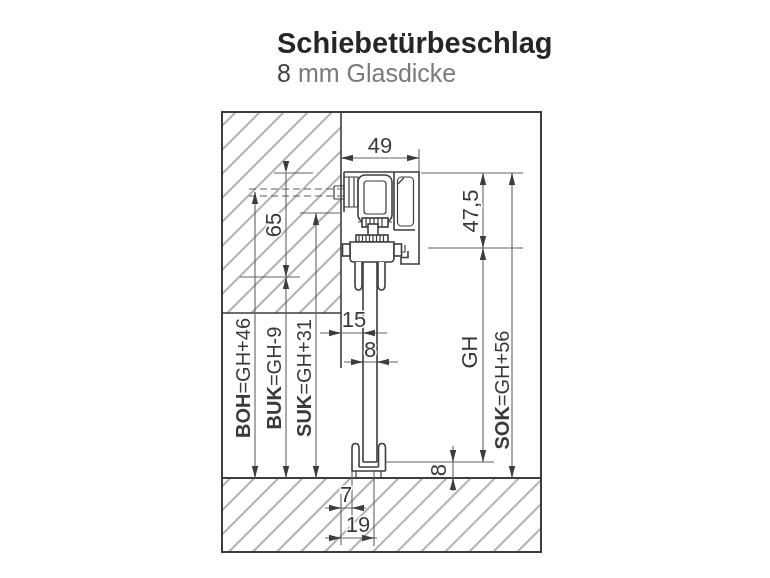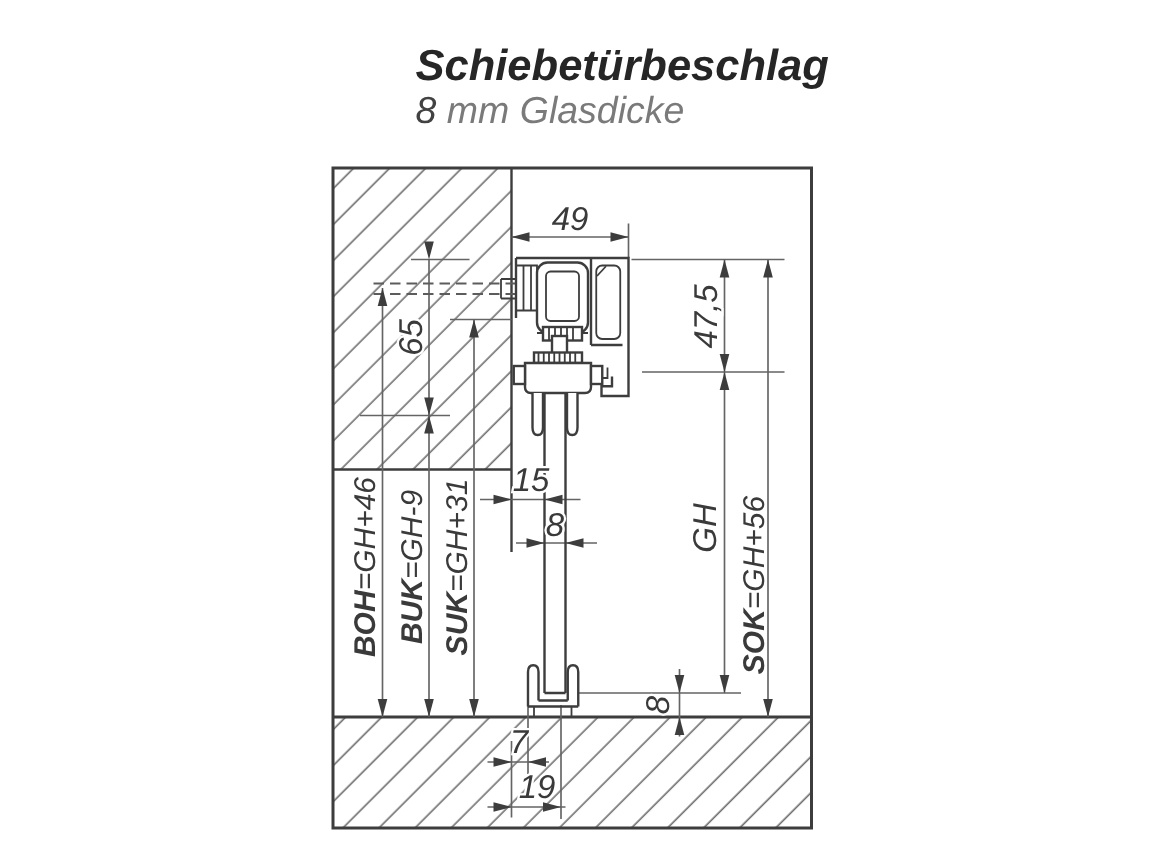--- a/index.html
+++ b/index.html
@@ -1,17 +1,17 @@
 <!DOCTYPE html>
 <html><head>
 <meta charset="utf-8">
 <style>
   html,body{margin:0;padding:0;background:#fff;}
   .stage{position:relative;width:770px;height:578px;background:#fff;overflow:hidden;
-         font-family:"Liberation Sans","DejaVu Sans",sans-serif;font-style:italic;}
+         font-family:"Liberation Sans","DejaVu Sans",sans-serif;}
   svg{position:absolute;left:0;top:0;}
   .title{font-size:29px;font-weight:bold;fill:#262626;}
   .subtitle{font-size:25px;fill:#424242;}
   .sub-rest{fill:#7a7a7a;}
   .outline{stroke:#3d3d3d;stroke-width:1.6;fill:none;stroke-linejoin:miter;}
   .outline-w{stroke:#3d3d3d;stroke-width:1.6;fill:#fff;}
   .frame{stroke:#3d3d3d;stroke-width:2;fill:none;}
   .dimline{stroke:#646464;stroke-width:1.1;fill:none;}
   .dashline{stroke:#5c5c5c;stroke-width:1.2;fill:none;stroke-dasharray:7 4;}
   .arrow{fill:#3d3d3d;stroke:none;}

